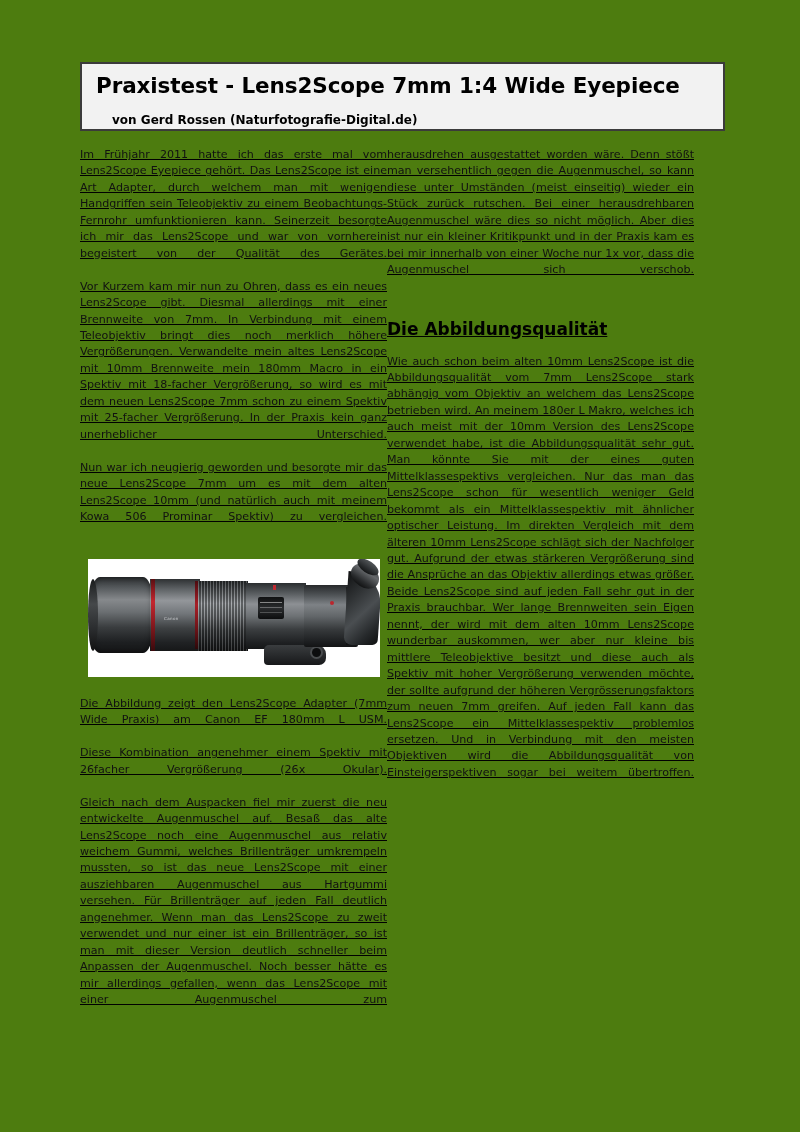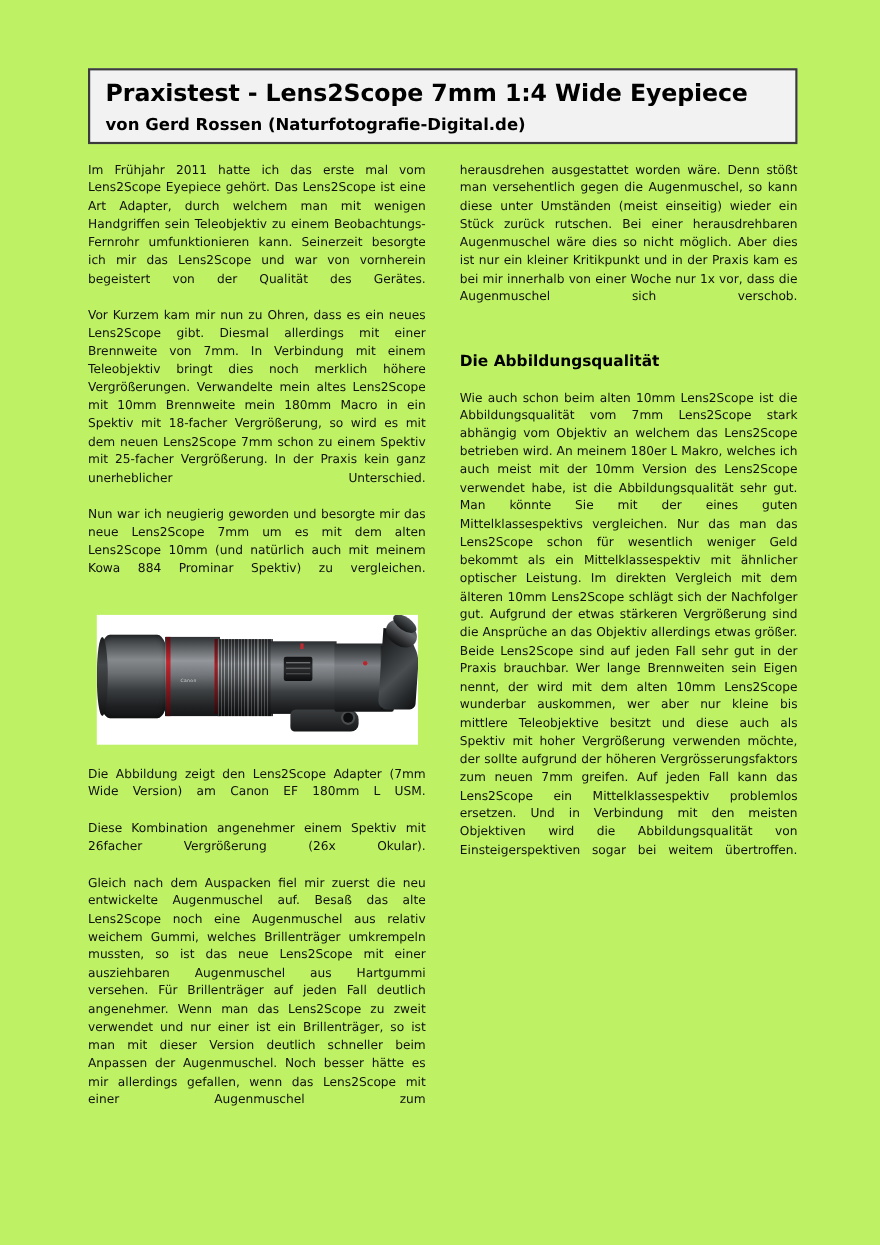--- a/index.html
+++ b/index.html
@@ -12,21 +12,21 @@
     height: 1132px;
     font-family: "DejaVu Sans", sans-serif;
     color: #000000;
     -webkit-font-smoothing: antialiased;
   }
 
   .page {
     position: relative;
     width: 800px;
     height: 1132px;
-    background: #bef264;
+    background: #4d7c0f;
     box-sizing: border-box;
   }
 
   
   .header-box {
     position: absolute;
     left: 80px;
     top: 62px;
     width: 645px;
     height: 69px;
@@ -38,35 +38,35 @@
   .doc-title {
     font-size: 21.5px;
     font-weight: bold;
     letter-spacing: -0.1px;
     line-height: 1.12;
     margin: 0 0 7px 0;
     color: #000;
     white-space: nowrap;
   }
   .doc-byline {
-    font-size: 15px;
+    font-size: 12px;
     font-weight: bold;
     line-height: 1.1;
-    margin: 0;
+    margin: 16px;
     color: #000;
   }
 
   
   .columns {
     position: absolute;
     left: 80px;
     top: 147px;
     width: 645px;
     display: flex;
-    gap: 31px;
+    text-decoration: underline;
   }
   .col {
     width: 307px;
   }
 
   p.para {
     margin: 0;
     font-size: 11.1px;
     line-height: 16.45px;
     text-align: justify;
@@ -76,21 +76,21 @@
   }
   
   p.para::after {
     content: "";
     display: inline-block;
     width: 100%;
   }
 
   .subhead {
     margin: 0;
-    font-size: 14px;
+    font-size: 17px;
     font-weight: bold;
     line-height: 16.45px;
     color: #000;
   }
 
   .spacer-sm { height: 16px; }
   .spacer-md { height: 26px; }
 
   
   .figure {
@@ -274,21 +274,21 @@
   </div>
 
   <div class="columns">
 
     <div class="col">
 
       <p class="para">Im Frühjahr 2011 hatte ich das erste mal vom Lens2Scope Eyepiece gehört. Das Lens2Scope ist eine Art Adapter, durch welchem man mit wenigen Handgriffen sein Teleobjektiv zu einem Beobachtungs-Fernrohr umfunktionieren kann. Seinerzeit besorgte ich mir das Lens2Scope und war von vornherein begeistert von der Qualität des Gerätes.</p>
 
       <p class="para">Vor Kurzem kam mir nun zu Ohren, dass es ein neues Lens2Scope gibt. Diesmal allerdings mit einer Brennweite von 7mm. In Verbindung mit einem Teleobjektiv bringt dies noch merklich höhere Vergrößerungen. Verwandelte mein altes Lens2Scope mit 10mm Brennweite mein 180mm Macro in ein Spektiv mit 18-facher Vergrößerung, so wird es mit dem neuen Lens2Scope 7mm schon zu einem Spektiv mit 25-facher Vergrößerung. In der Praxis kein ganz unerheblicher Unterschied.</p>
 
-      <p class="para">Nun war ich neugierig geworden und besorgte mir das neue Lens2Scope 7mm um es mit dem alten Lens2Scope 10mm (und natürlich auch mit meinem Kowa 884 Prominar Spektiv) zu vergleichen.</p>
+      <p class="para">Nun war ich neugierig geworden und besorgte mir das neue Lens2Scope 7mm um es mit dem alten Lens2Scope 10mm (und natürlich auch mit meinem Kowa 506 Prominar Spektiv) zu vergleichen.</p>
 
       <div class="figure">
         <div class="lens-photo">
           <div class="lh-hood"></div>
           <div class="lh-hood-cap"></div>
           <div class="lh-b1"></div>
           <div class="lh-redring"></div>
           <div class="lh-redring2"></div>
           <div class="lh-focus"></div>
           <div class="lh-b2"></div>
@@ -299,21 +299,21 @@
           <div class="lh-adapter"></div>
           <div class="lh-reddot2"></div>
           <div class="lh-ring-a"></div>
           <div class="lh-elbow"></div>
           <div class="lh-eyecup"></div>
           <div class="lh-eyecup-top"></div>
           <div class="lh-brand">Canon</div>
         </div>
       </div>
 
-      <p class="para">Die Abbildung zeigt den Lens2Scope Adapter (7mm Wide Version) am Canon EF 180mm L USM.</p>
+      <p class="para">Die Abbildung zeigt den Lens2Scope Adapter (7mm Wide Praxis) am Canon EF 180mm L USM.</p>
 
       <p class="para">Diese Kombination angenehmer einem Spektiv mit 26facher Vergrößerung (26x Okular).</p>
 
       <p class="para">Gleich nach dem Auspacken fiel mir zuerst die neu entwickelte Augenmuschel auf. Besaß das alte Lens2Scope noch eine Augenmuschel aus relativ weichem Gummi, welches Brillenträger umkrempeln mussten, so ist das neue Lens2Scope mit einer ausziehbaren Augenmuschel aus Hartgummi versehen. Für Brillenträger auf jeden Fall deutlich angenehmer. Wenn man das Lens2Scope zu zweit verwendet und nur einer ist ein Brillenträger, so ist man mit dieser Version deutlich schneller beim Anpassen der Augenmuschel. Noch besser hätte es mir allerdings gefallen, wenn das Lens2Scope mit einer Augenmuschel zum</p>
     </div>
 
     <div class="col">
 
       <p class="para">herausdrehen ausgestattet worden wäre. Denn stößt man versehentlich gegen die Augenmuschel, so kann diese unter Umständen (meist einseitig) wieder ein Stück zurück rutschen. Bei einer herausdrehbaren Augenmuschel wäre dies so nicht möglich. Aber dies ist nur ein kleiner Kritikpunkt und in der Praxis kam es bei mir innerhalb von einer Woche nur 1x vor, dass die Augenmuschel sich verschob.</p>
 

